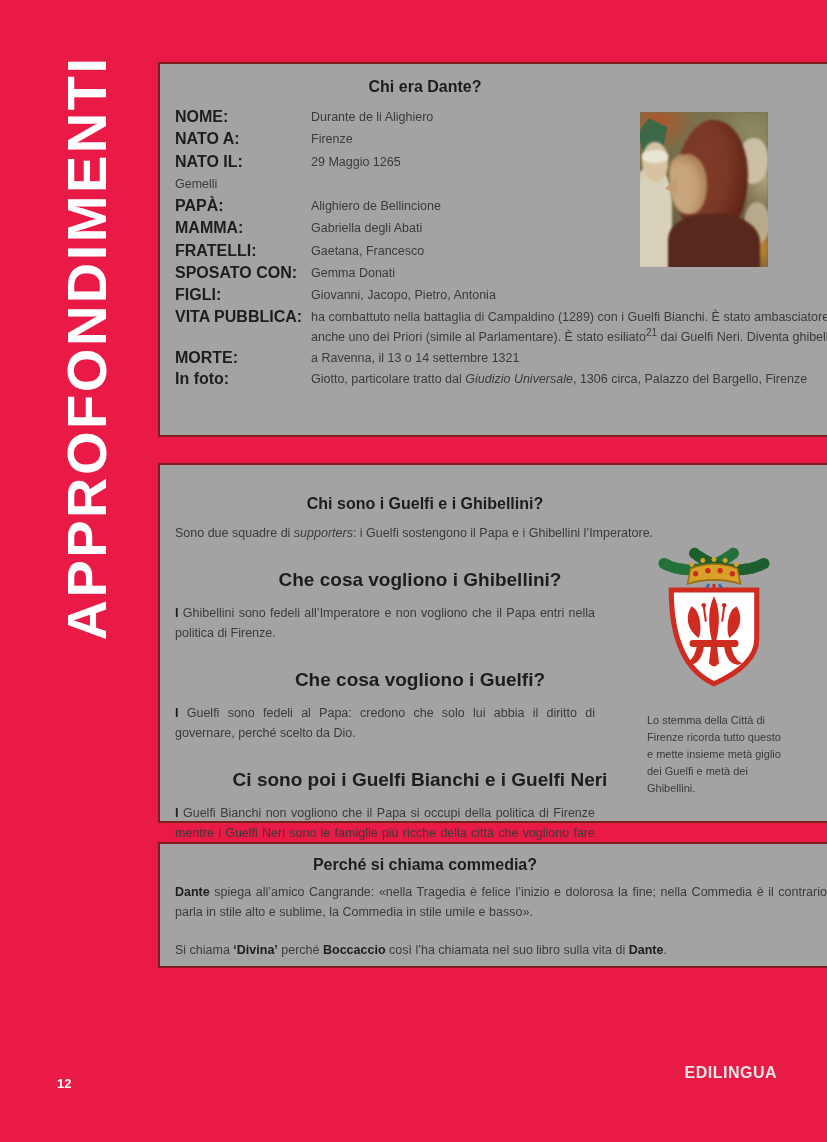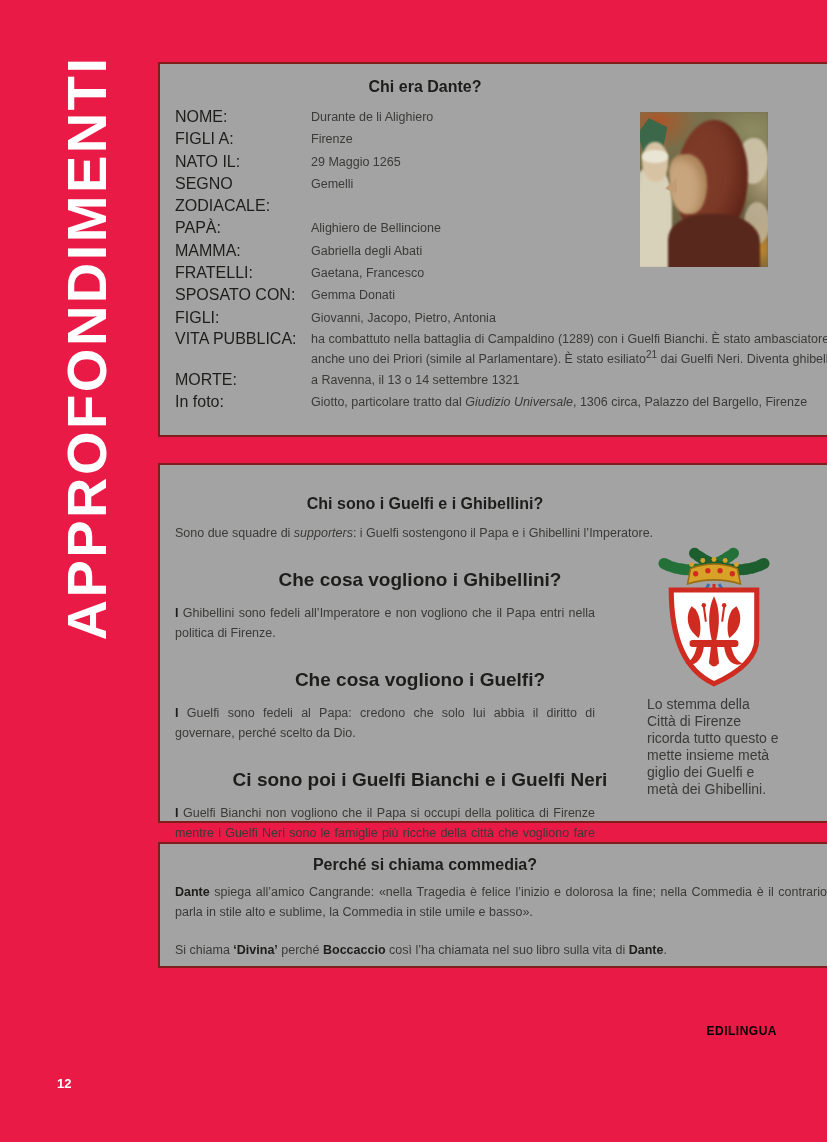--- a/index.html
+++ b/index.html
@@ -38,21 +38,21 @@
   .sub-title{
     width:490px; text-align:center;
     font-size:19px; font-weight:bold; color:#1d1d1b;
   }
 
   p, .fval, .caption { font-size:12.5px; line-height:20px; }
   .just{ text-align:justify; }
 
   
   .frow{ display:flex; line-height:22.3px; }
-  .flabel{ width:136px; flex:none; font-weight:normal; color:#1d1d1b; }
+  .flabel{ width:136px; flex:none; font-weight:bold; color:#1d1d1b; }
   .fval{ flex:1; line-height:22.3px; }
   .frow.multi, .frow.multi .fval{ line-height:20.2px; }
   .frow.multi .fval{ text-align:justify; }
   sup.note{ font-size:10px; vertical-align:super; line-height:0; }
   .it{ font-style:italic; }
   .bd{ font-weight:bold; color:#1d1d1b; }
 
   
   .portrait{
     position:absolute; left:480px; top:48px; width:128px; height:155px;
@@ -90,50 +90,49 @@
     border-radius:50% 44% 52% 50%; opacity:.92; }
   .p-ghost2{ right:-2px; top:90px; width:26px; height:42px; background:#c3b69a;
     border-radius:50%; opacity:.85; }
 
   
   .left-col{ width:420px; }
   .left-col p{ width:420px; }
   .space-a{ margin-top:26px; } .space-b{ margin-top:12px; }
   .right-col{ position:absolute; left:487px; top:78px; width:134px; }
   .stemma{ display:block; margin:0 auto; }
-  .caption{ margin-top:8px; line-height:17px; font-size:14px; }
+  .caption{ margin-top:24px; line-height:17px; font-size:11px; }
 
   
   .page-number{ position:absolute; left:57px; top:1076px; color:#fff;
     font-size:13px; font-weight:bold; }
-  .logo{ position:absolute; right:50px; top:1024px; color:#000000;
-    font-size:12px; font-weight:bold; letter-spacing:.5px; }
+  .logo{ position:absolute; right:50px; top:1064px; color:#e5e5e5;
+    font-size:16px; font-weight:bold; letter-spacing:.5px; }
 </style>
 </head>
 <body>
 
 <div class="vertical-title">APPROFONDIMENTI</div>
 
 <section class="box" id="box1">
   <h2 class="box-title">Chi era Dante?</h2>
 
   <div class="frow">
       <div class="flabel">NOME:</div>
       <div class="fval">Durante de li Alighiero</div>
     </div>
   <div class="frow">
-      <div class="flabel">FIGLI A:</div>
+      <div class="flabel">NATO A:</div>
       <div class="fval">Firenze</div>
     </div>
   <div class="frow">
       <div class="flabel">NATO IL:</div>
       <div class="fval">29 Maggio 1265</div>
     </div>
   <div class="frow">
-      <div class="flabel">SEGNO ZODIACALE:</div>
       <div class="fval">Gemelli</div>
     </div>
   <div class="frow">
       <div class="flabel">PAPÀ:</div>
       <div class="fval">Alighiero de Bellincione</div>
     </div>
   <div class="frow">
       <div class="flabel">MAMMA:</div>
       <div class="fval">Gabriella degli Abati</div>
     </div>

